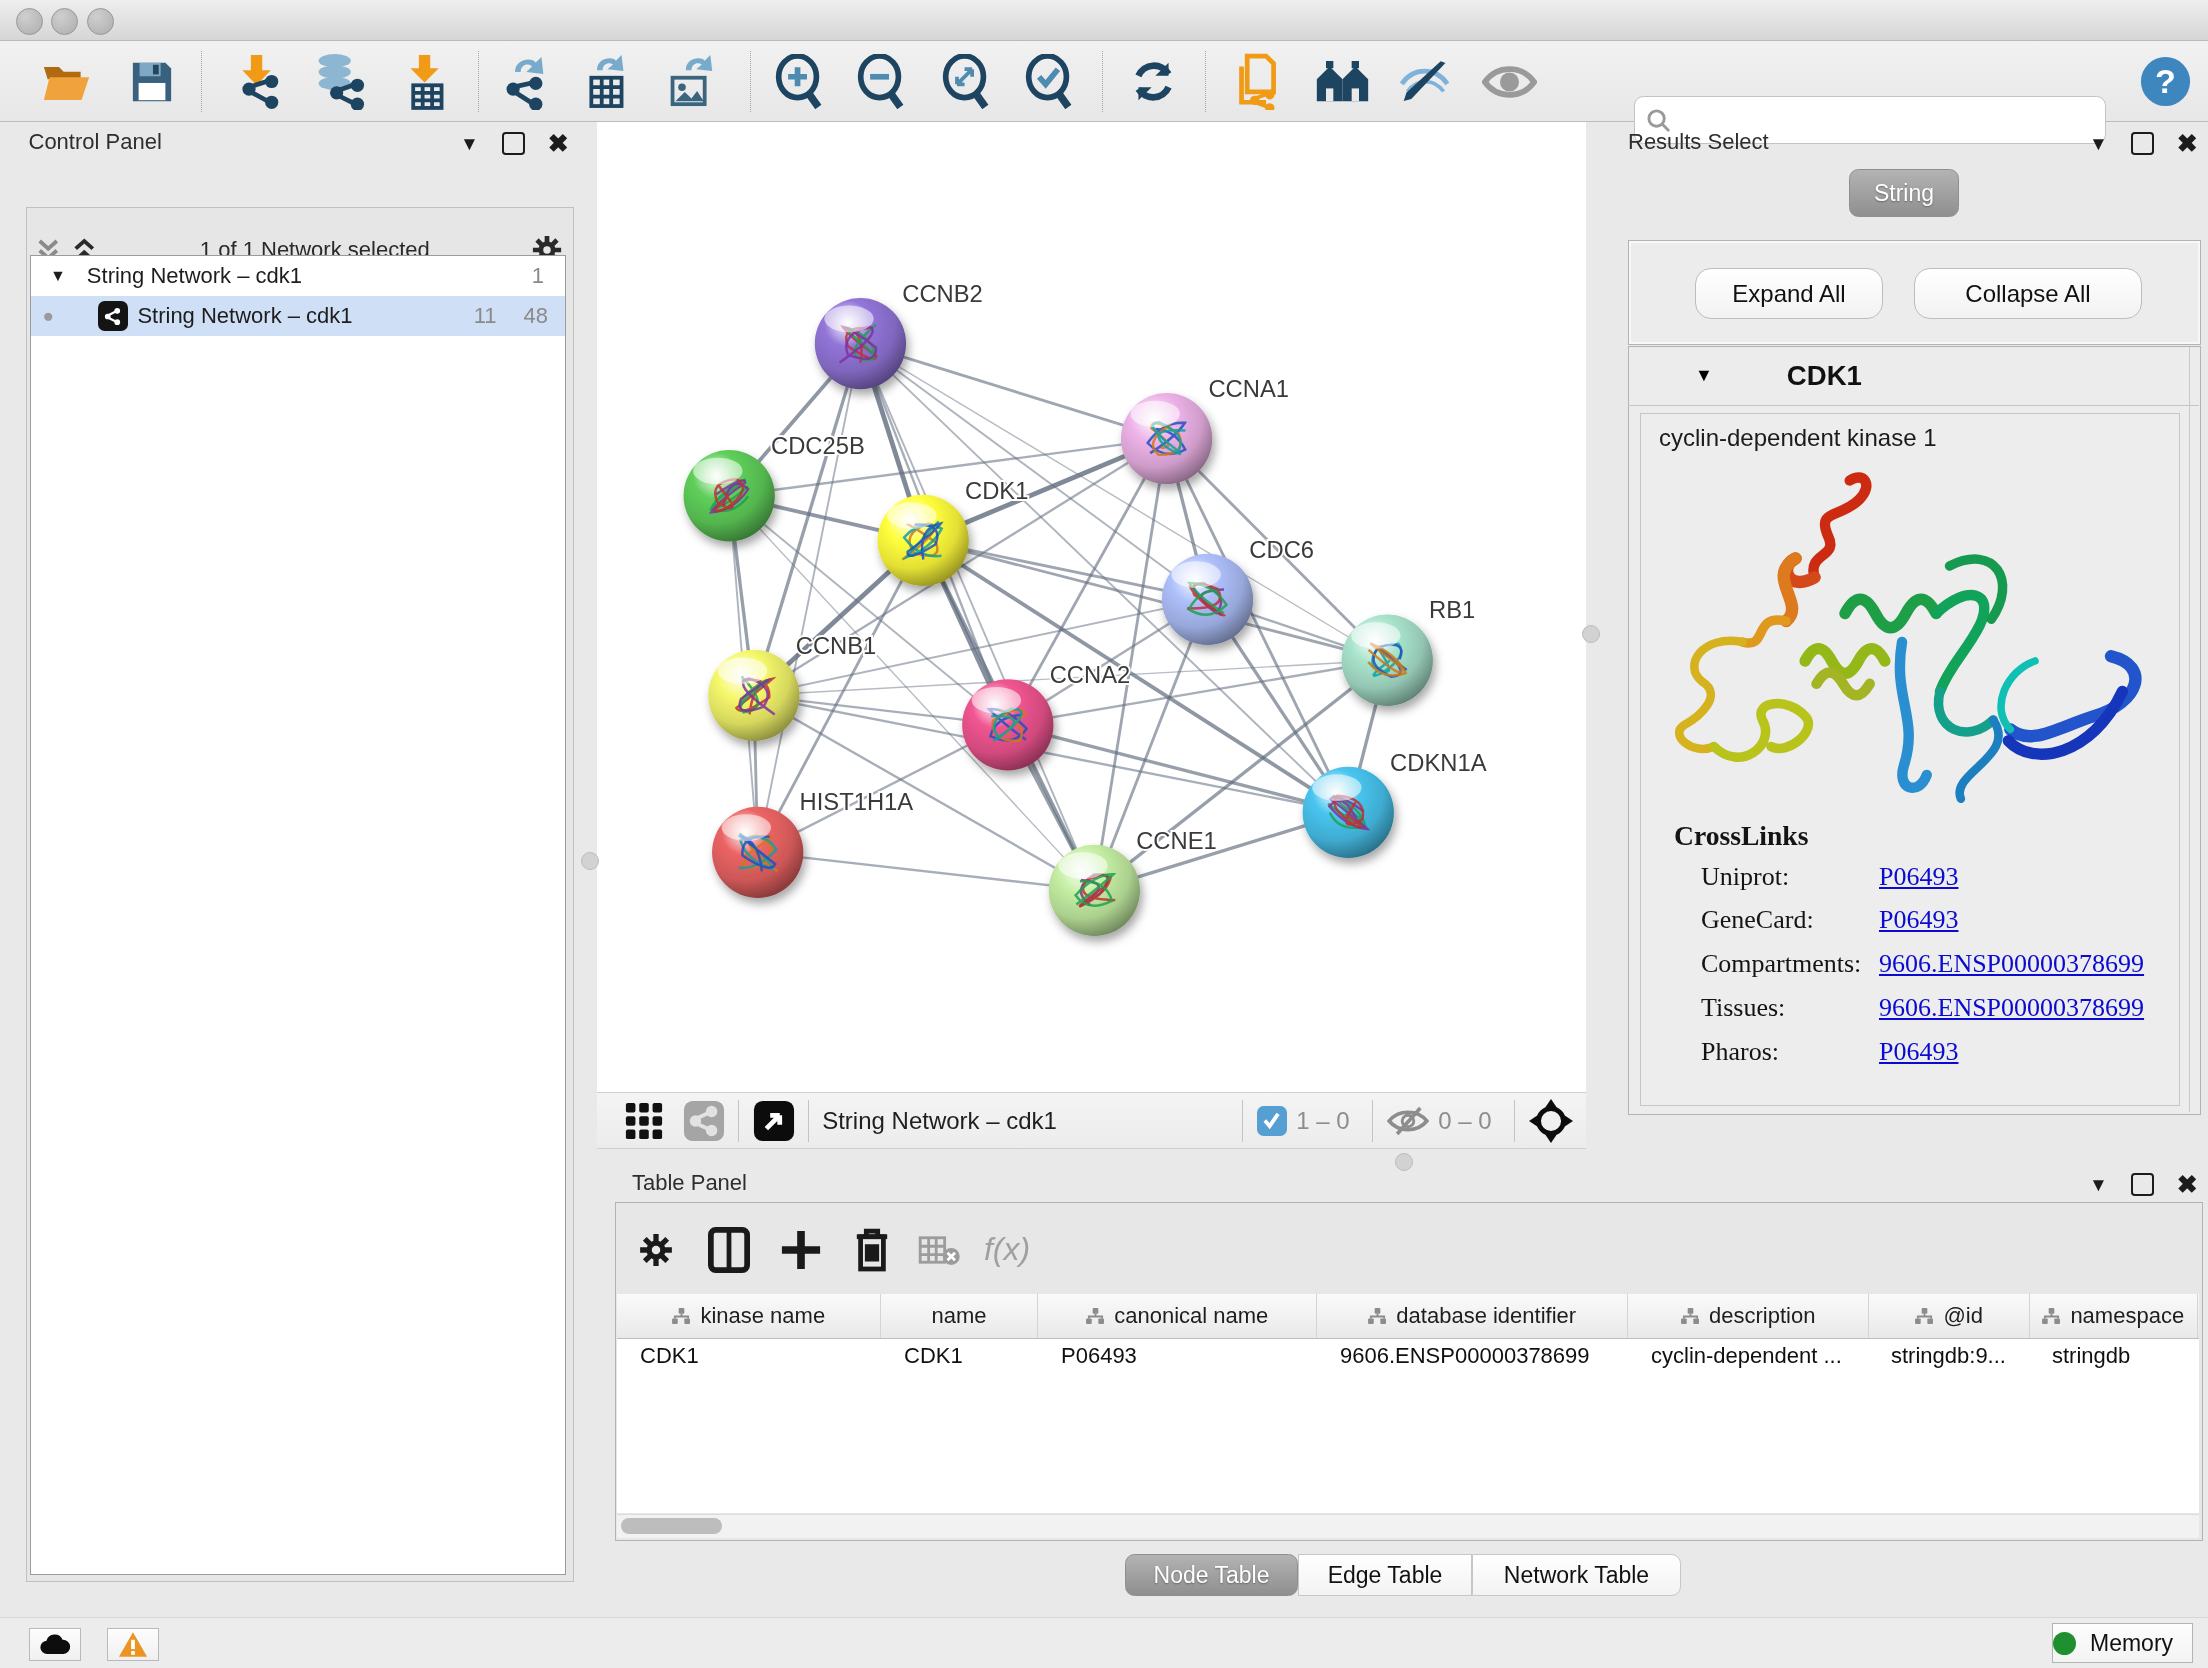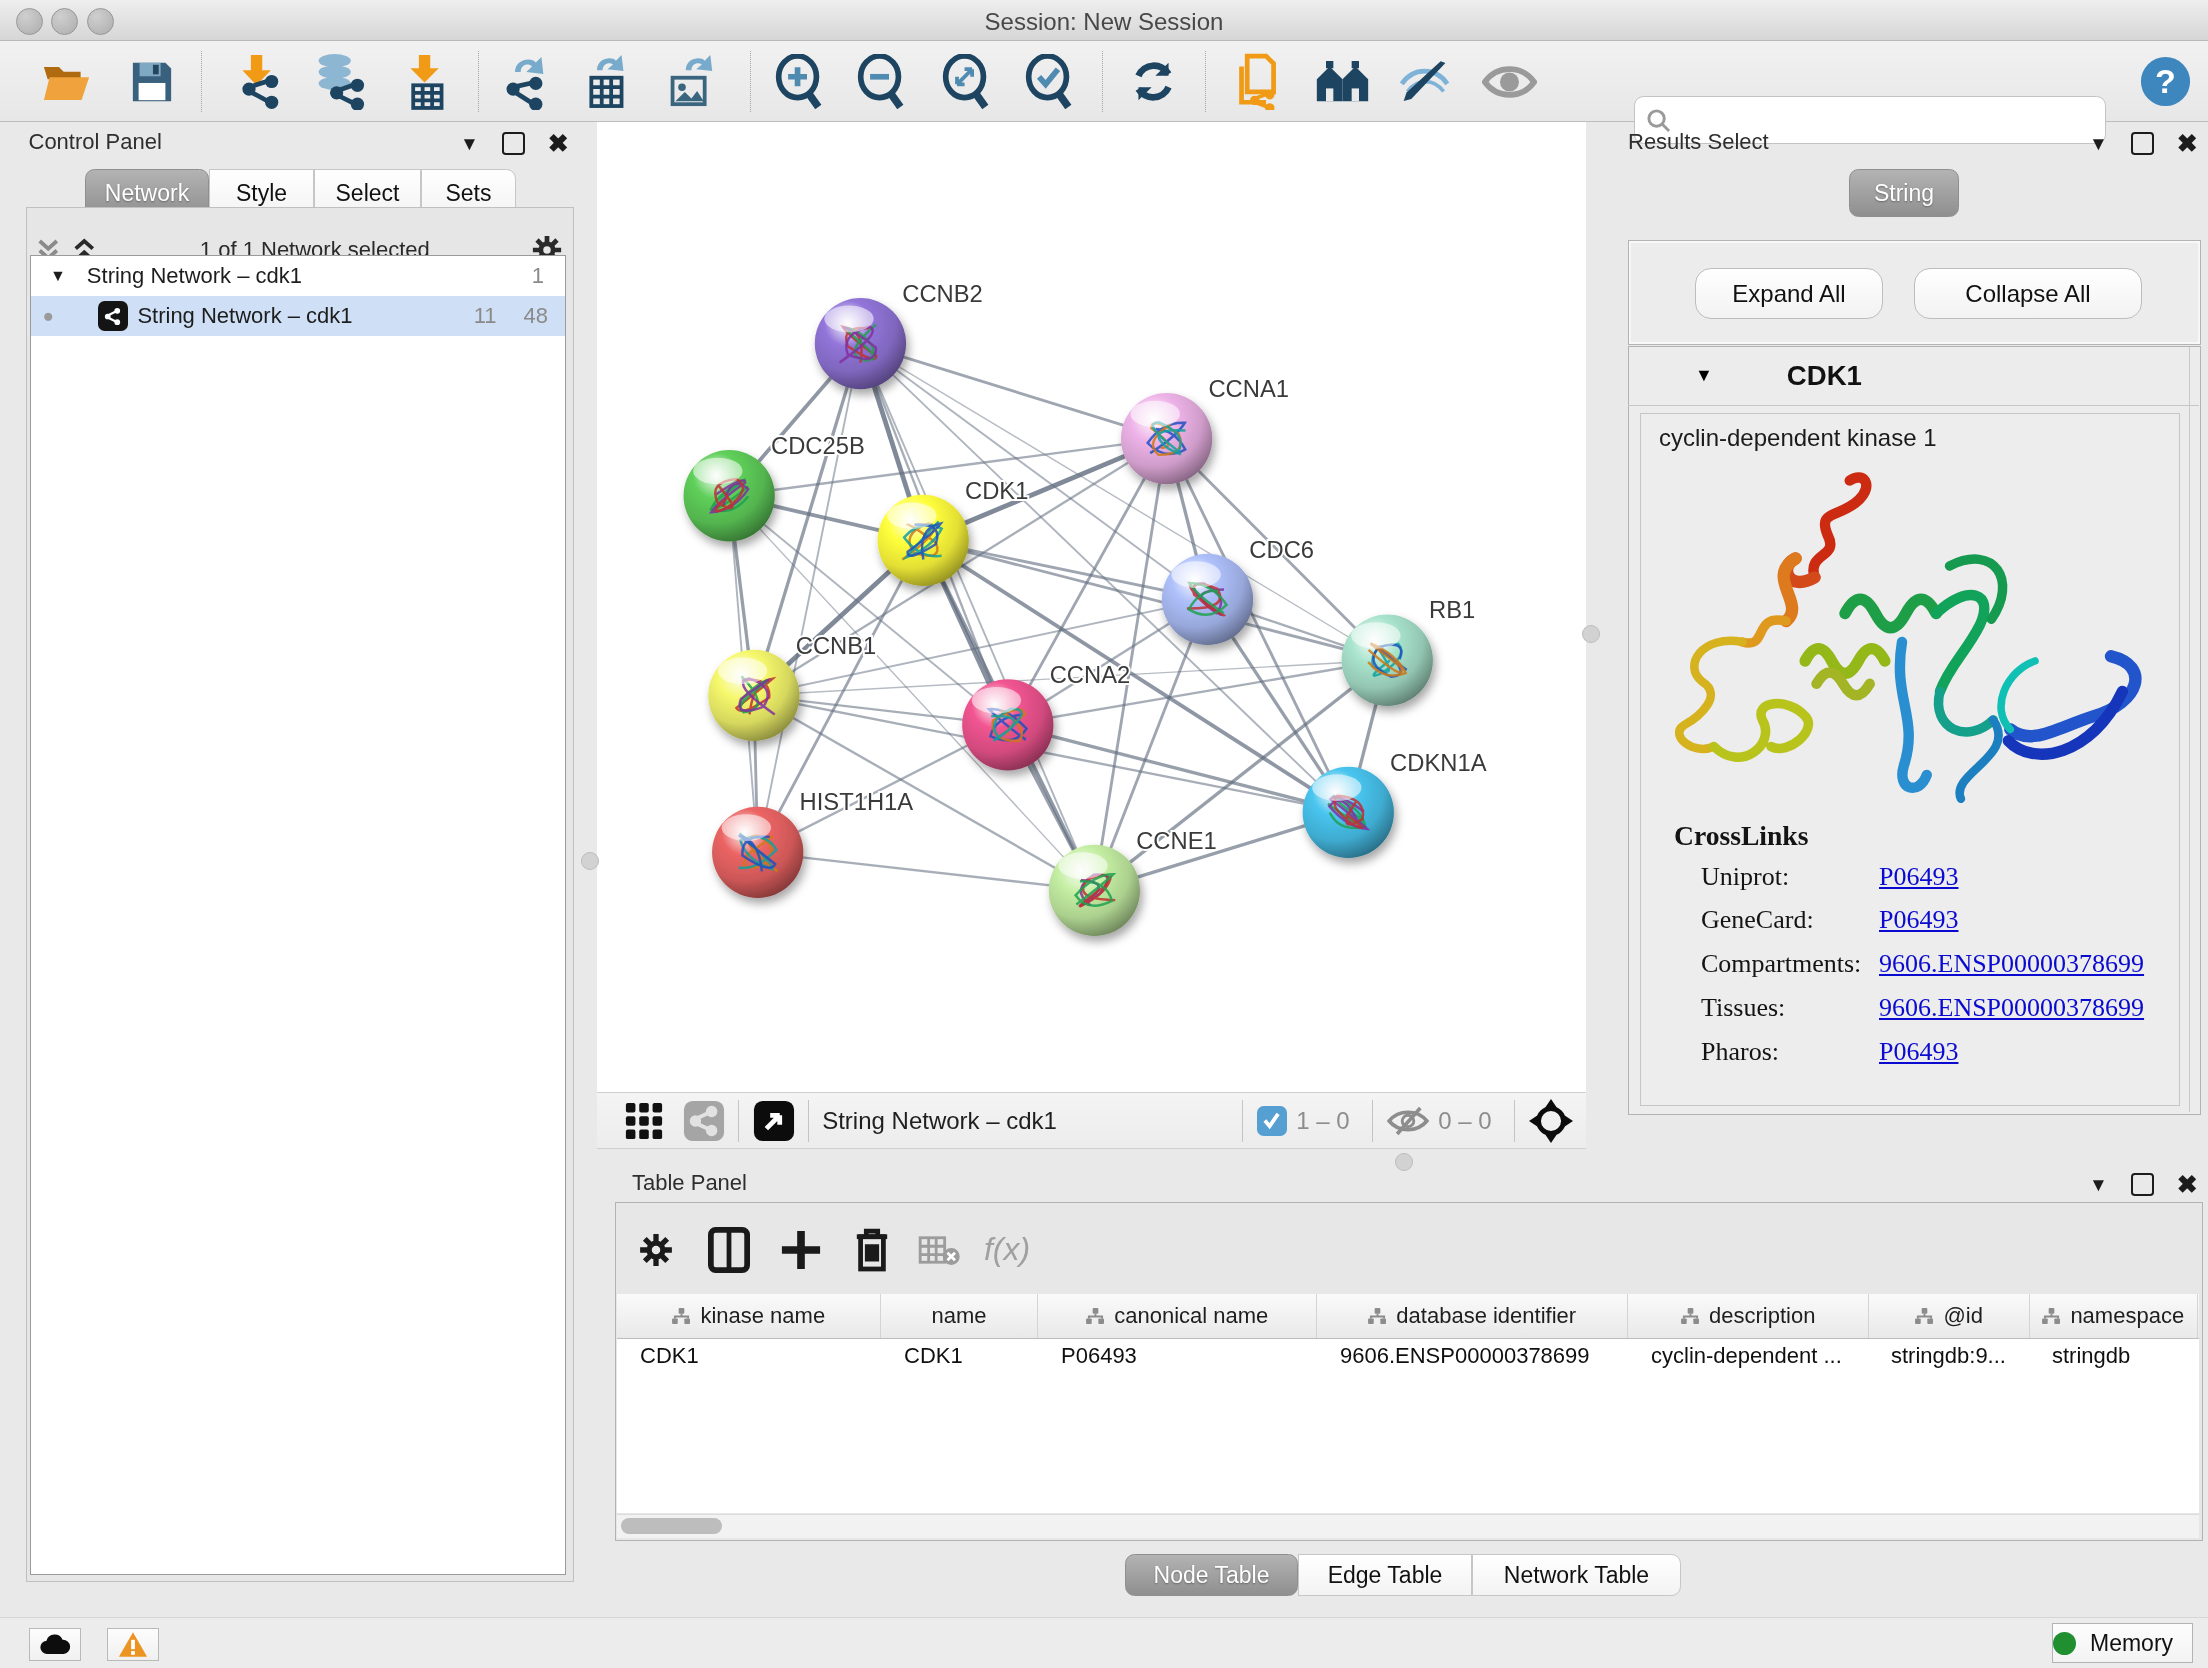--- a/index.html
+++ b/index.html
@@ -85,21 +85,20 @@
 </style>
 </head>
 <body>
 
 <div id="app">
 
   <div class="abs" id="titlebar">
     <div class="abs traffic" style="left:16px"></div>
     <div class="abs traffic" style="left:51px"></div>
     <div class="abs traffic" style="left:87px"></div>
-    <div class="abs" id="win-title">Session: New Session</div>
   </div>
 
   <div class="abs" id="toolbar">
     <div class="abs tb-icon" style="left:39px">
       <svg width="49" height="42" viewBox="0 0 52 44">
           <path d="M2 6 h16 l5 5 h18 v8 H6 Z" fill="#b06a10"></path>
           <path d="M8 17 h42 l-8 24 H2 Z" fill="#f0a33c"></path>
         </svg>
     </div>
     <div class="abs tb-icon" style="left:124px">
@@ -267,26 +266,20 @@
           <text x="27" y="39" text-anchor="middle" font-size="36" font-weight="bold" fill="#fff" font-family="Liberation Sans,sans-serif">?</text>
         </svg>
     </div>
   </div>
 
   <div class="abs panel-title" style="left:28.5px;top:129px">Control Panel</div>
   <div class="abs panel-ctrl" style="left:460px;top:129px">
     <span>▼</span>
     <span class="ctrl-float"></span>
     <span style="font-weight:bold;font-size:25px">✖</span>
-  </div>
-  <div class="abs" style="left:85px;top:169px;display:flex">
-    <div class="tab active" style="width:124px">Network</div>
-    <div class="tab" style="width:105px">Style</div>
-    <div class="tab" style="width:107px">Select</div>
-    <div class="tab last" style="width:95px">Sets</div>
   </div>
   <div class="abs" id="cp-box"></div>
   <div class="abs" id="cp-status">
     <svg width="28.5" height="27" viewBox="0 0 30 28">
         <g fill="none" stroke="#8a8a8a" stroke-width="4">
           <path d="M6 4 l9 8 9 -8"></path>
           <path d="M6 14 l9 8 9 -8"></path>
         </g>
       </svg>
     <svg width="28.5" height="27" viewBox="0 0 30 28" style="margin-left:7.6px">

